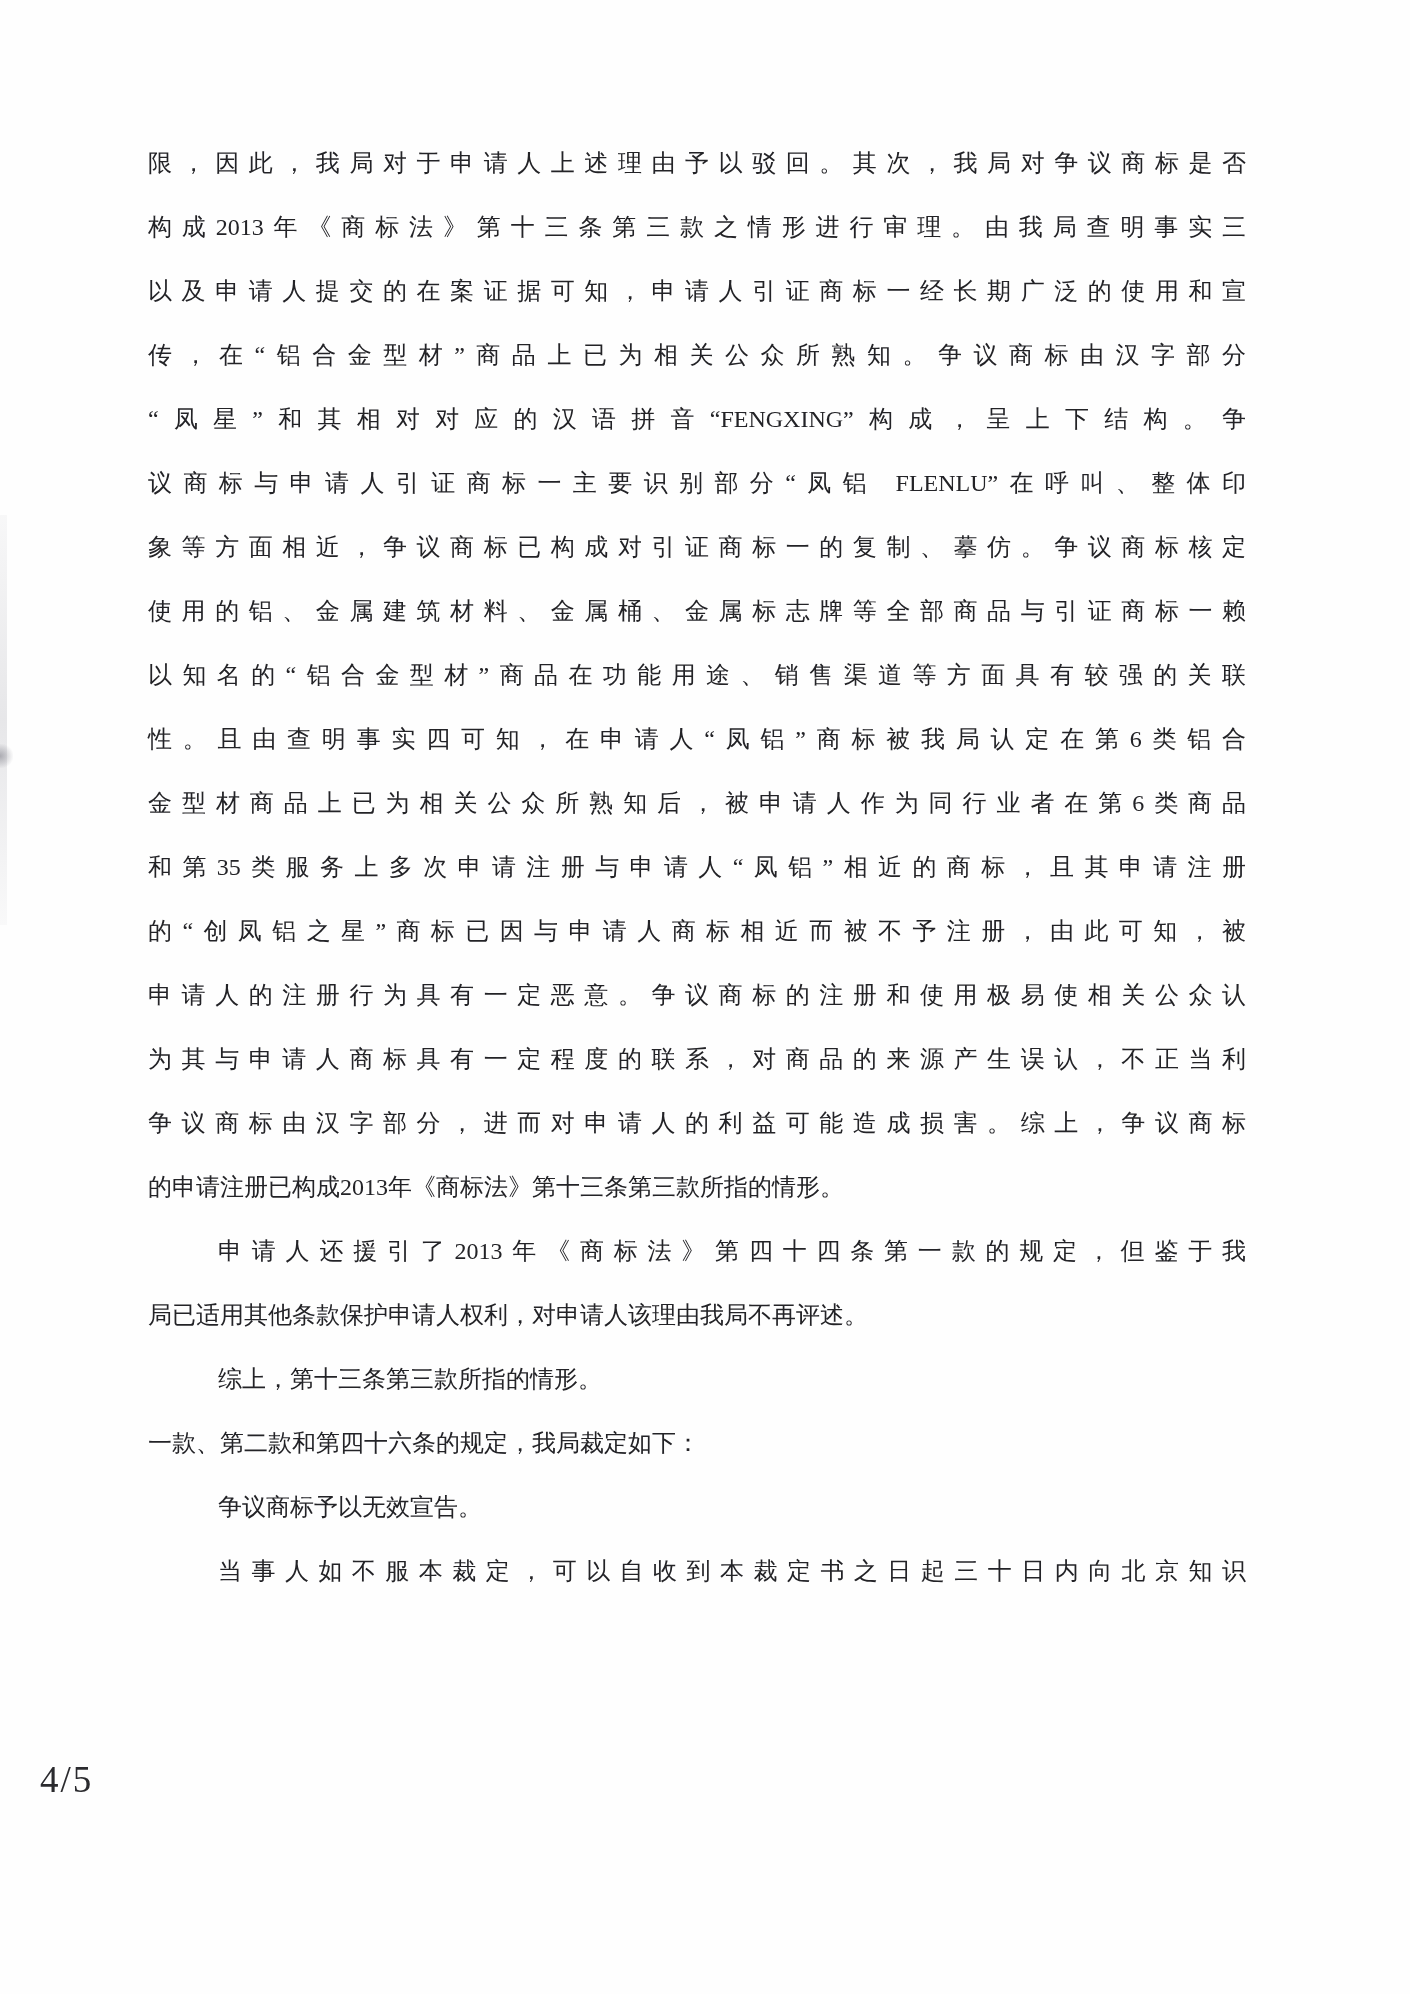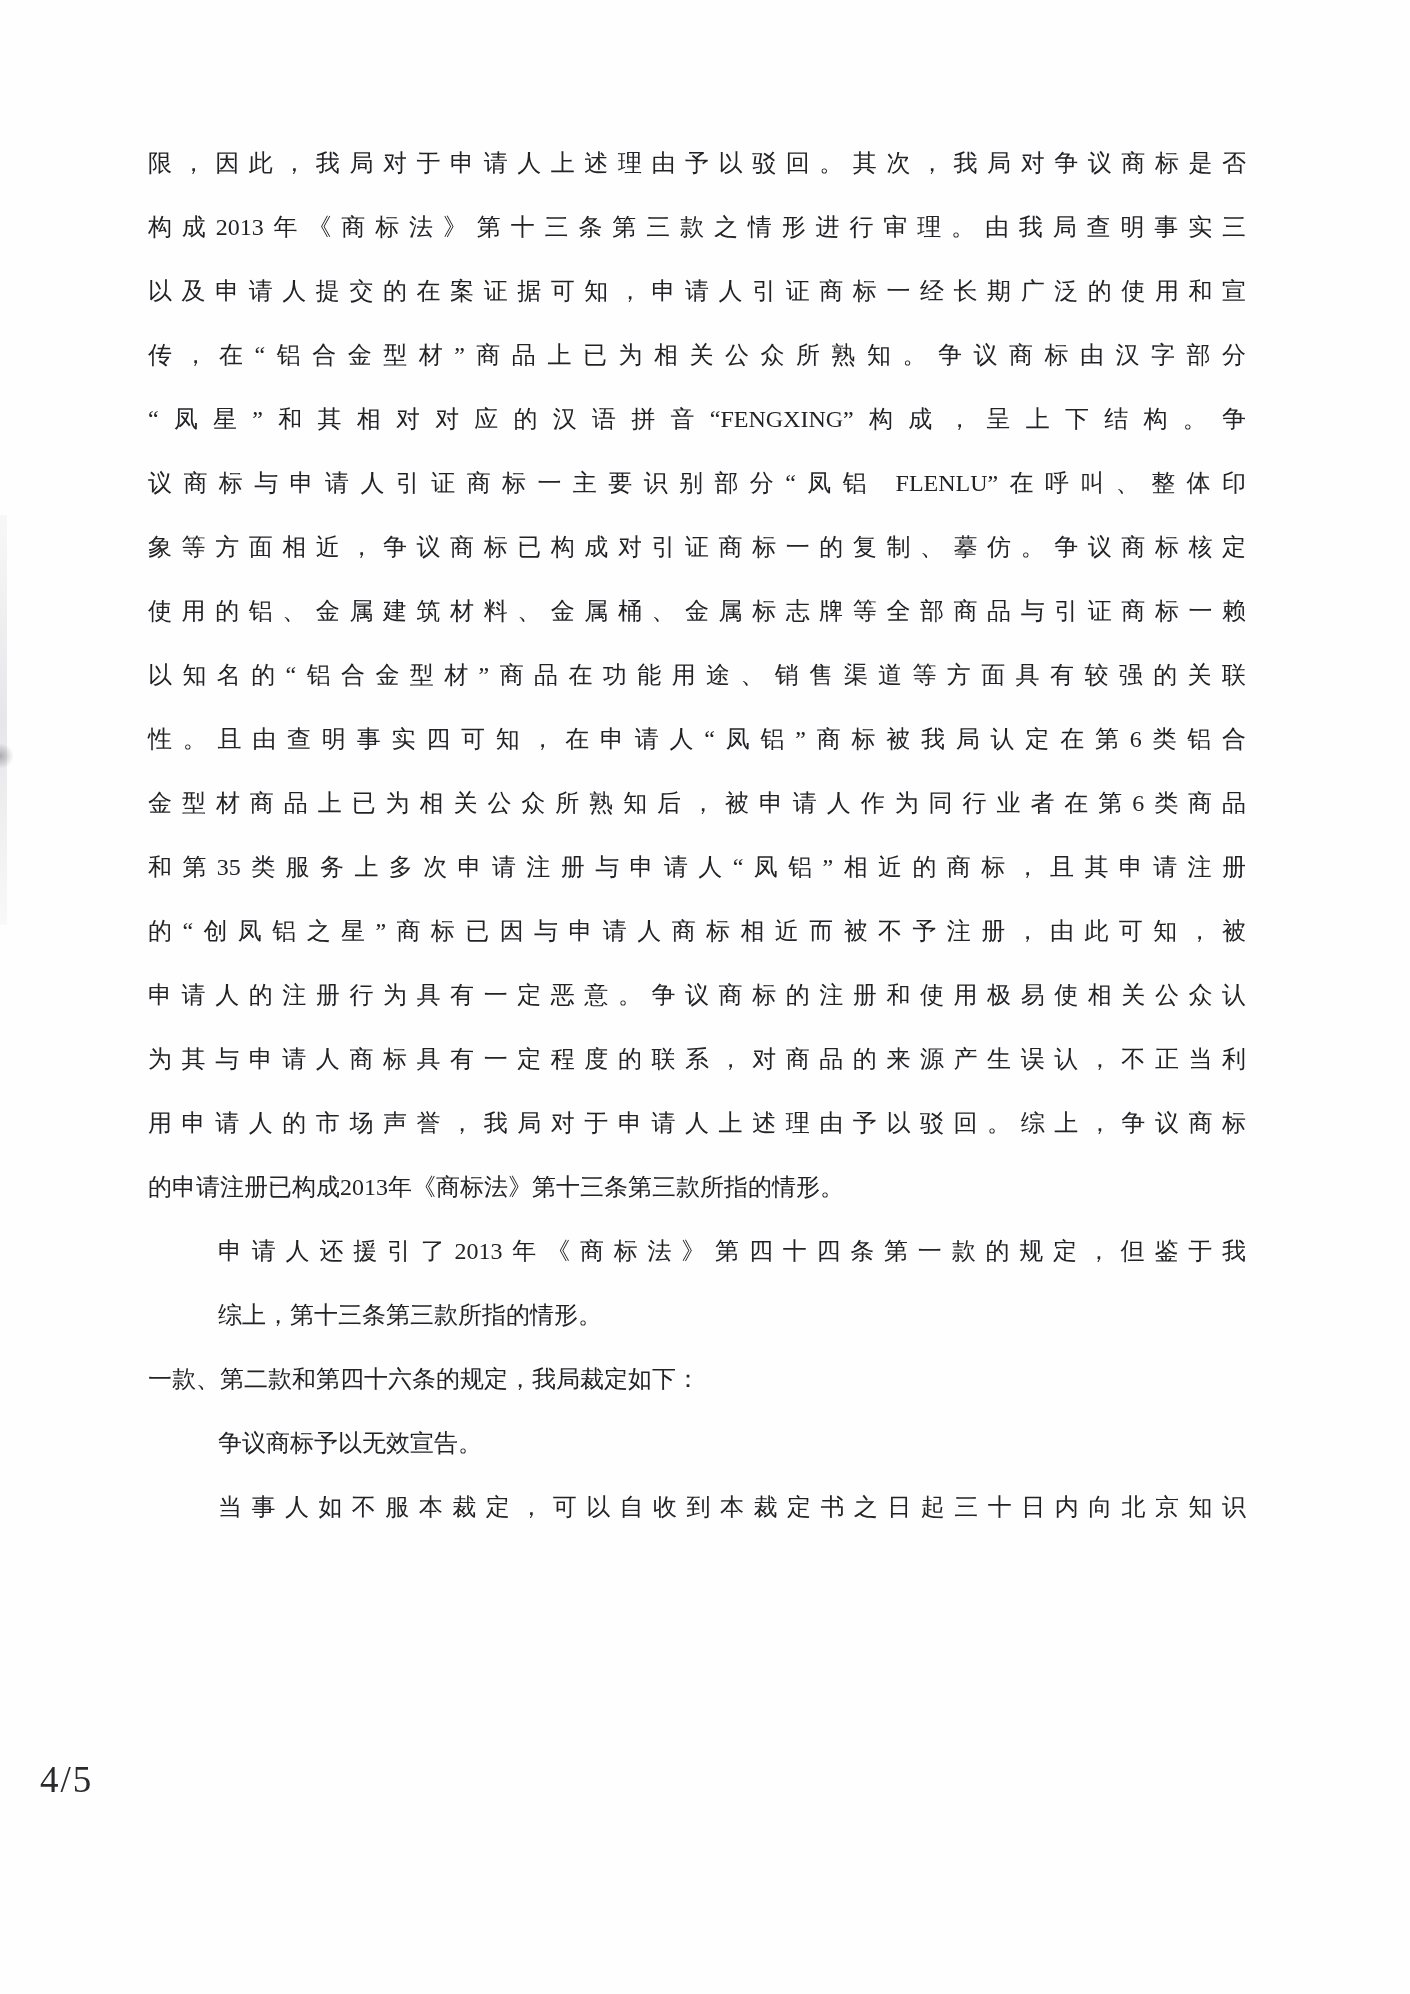--- a/index.html
+++ b/index.html
@@ -73,23 +73,24 @@
     <div class="line j">议商标与申请人引证商标一主要识别部分“凤铝 FLENLU”在呼叫、整体印</div>
     <div class="line j">象等方面相近，争议商标已构成对引证商标一的复制、摹仿。争议商标核定</div>
     <div class="line j">使用的铝、金属建筑材料、金属桶、金属标志牌等全部商品与引证商标一赖</div>
     <div class="line j">以知名的“铝合金型材”商品在功能用途、销售渠道等方面具有较强的关联</div>
     <div class="line j">性。且由查明事实四可知，在申请人“凤铝”商标被我局认定在第6类铝合</div>
     <div class="line j">金型材商品上已为相关公众所熟知后，被申请人作为同行业者在第6类商品</div>
     <div class="line j">和第35类服务上多次申请注册与申请人“凤铝”相近的商标，且其申请注册</div>
     <div class="line j">的“创凤铝之星”商标已因与申请人商标相近而被不予注册，由此可知，被</div>
     <div class="line j">申请人的注册行为具有一定恶意。争议商标的注册和使用极易使相关公众认</div>
     <div class="line j">为其与申请人商标具有一定程度的联系，对商品的来源产生误认，不正当利</div>
-    <div class="line j">用申请人的市场声誉，我局对于申请人上述理由予以驳回。综上，争议商标</div>
+    <div class="line j">争议商标由汉字部分，进而对申请人的利益可能造成损害。综上，争议商标</div>
     <div class="line">的申请注册已构成2013年《商标法》第十三条第三款所指的情形。</div>
     <div class="line j ind">申请人还援引了2013年《商标法》第四十四条第一款的规定，但鉴于我</div>
+    <div class="line">局已适用其他条款保护申请人权利，对申请人该理由我局不再评述。</div>
     <div class="line ind">综上，第十三条第三款所指的情形。</div>
     <div class="line">一款、第二款和第四十六条的规定，我局裁定如下：</div>
     <div class="line ind">争议商标予以无效宣告。</div>
     <div class="line j ind">当事人如不服本裁定，可以自收到本裁定书之日起三十日内向北京知识</div>
   </div>
 
   <div class="footer">4/5</div>
 
 </div>
 

